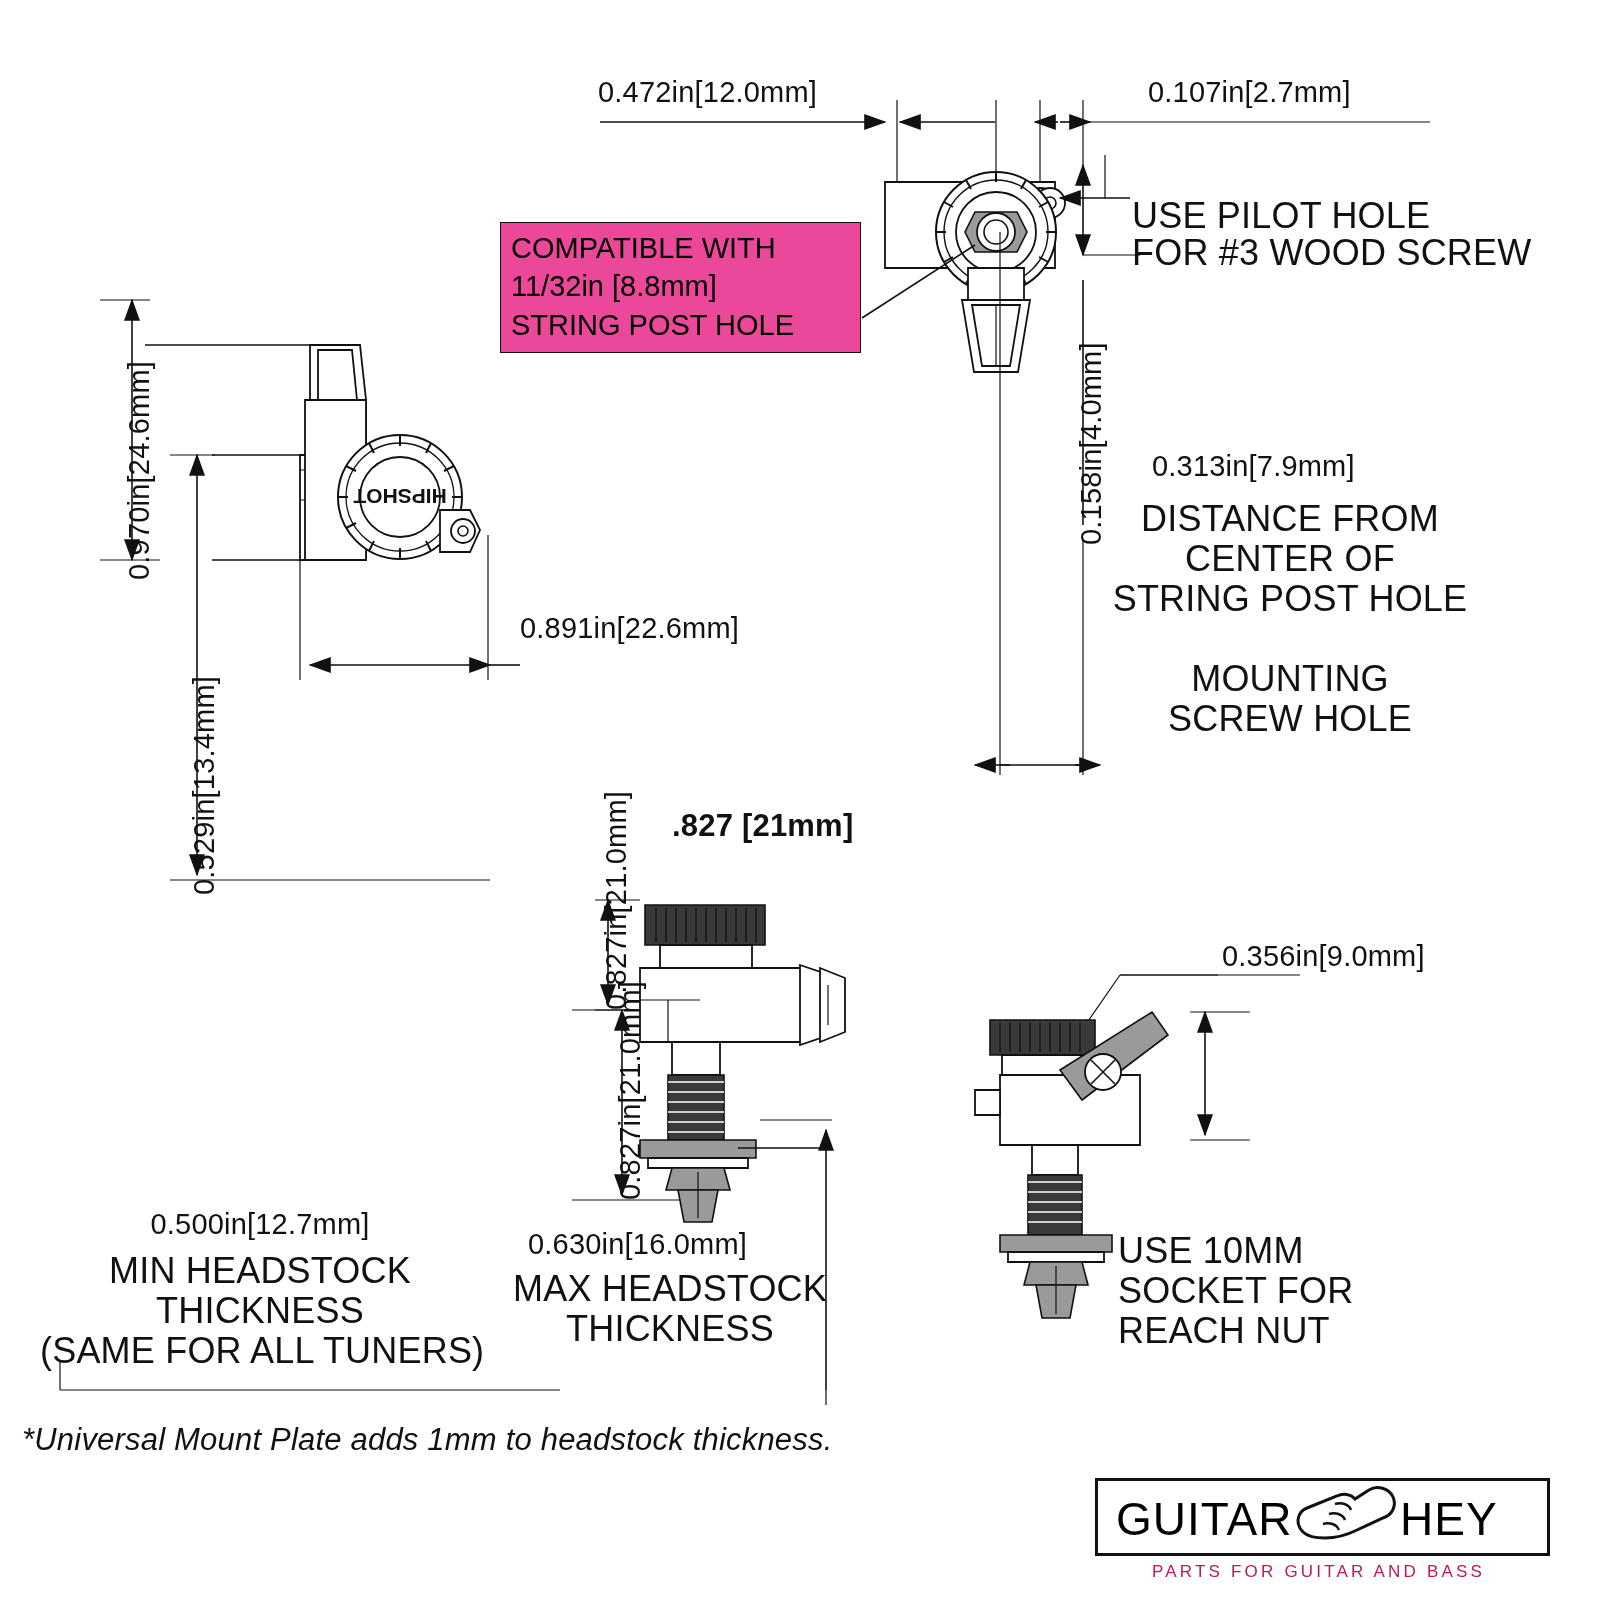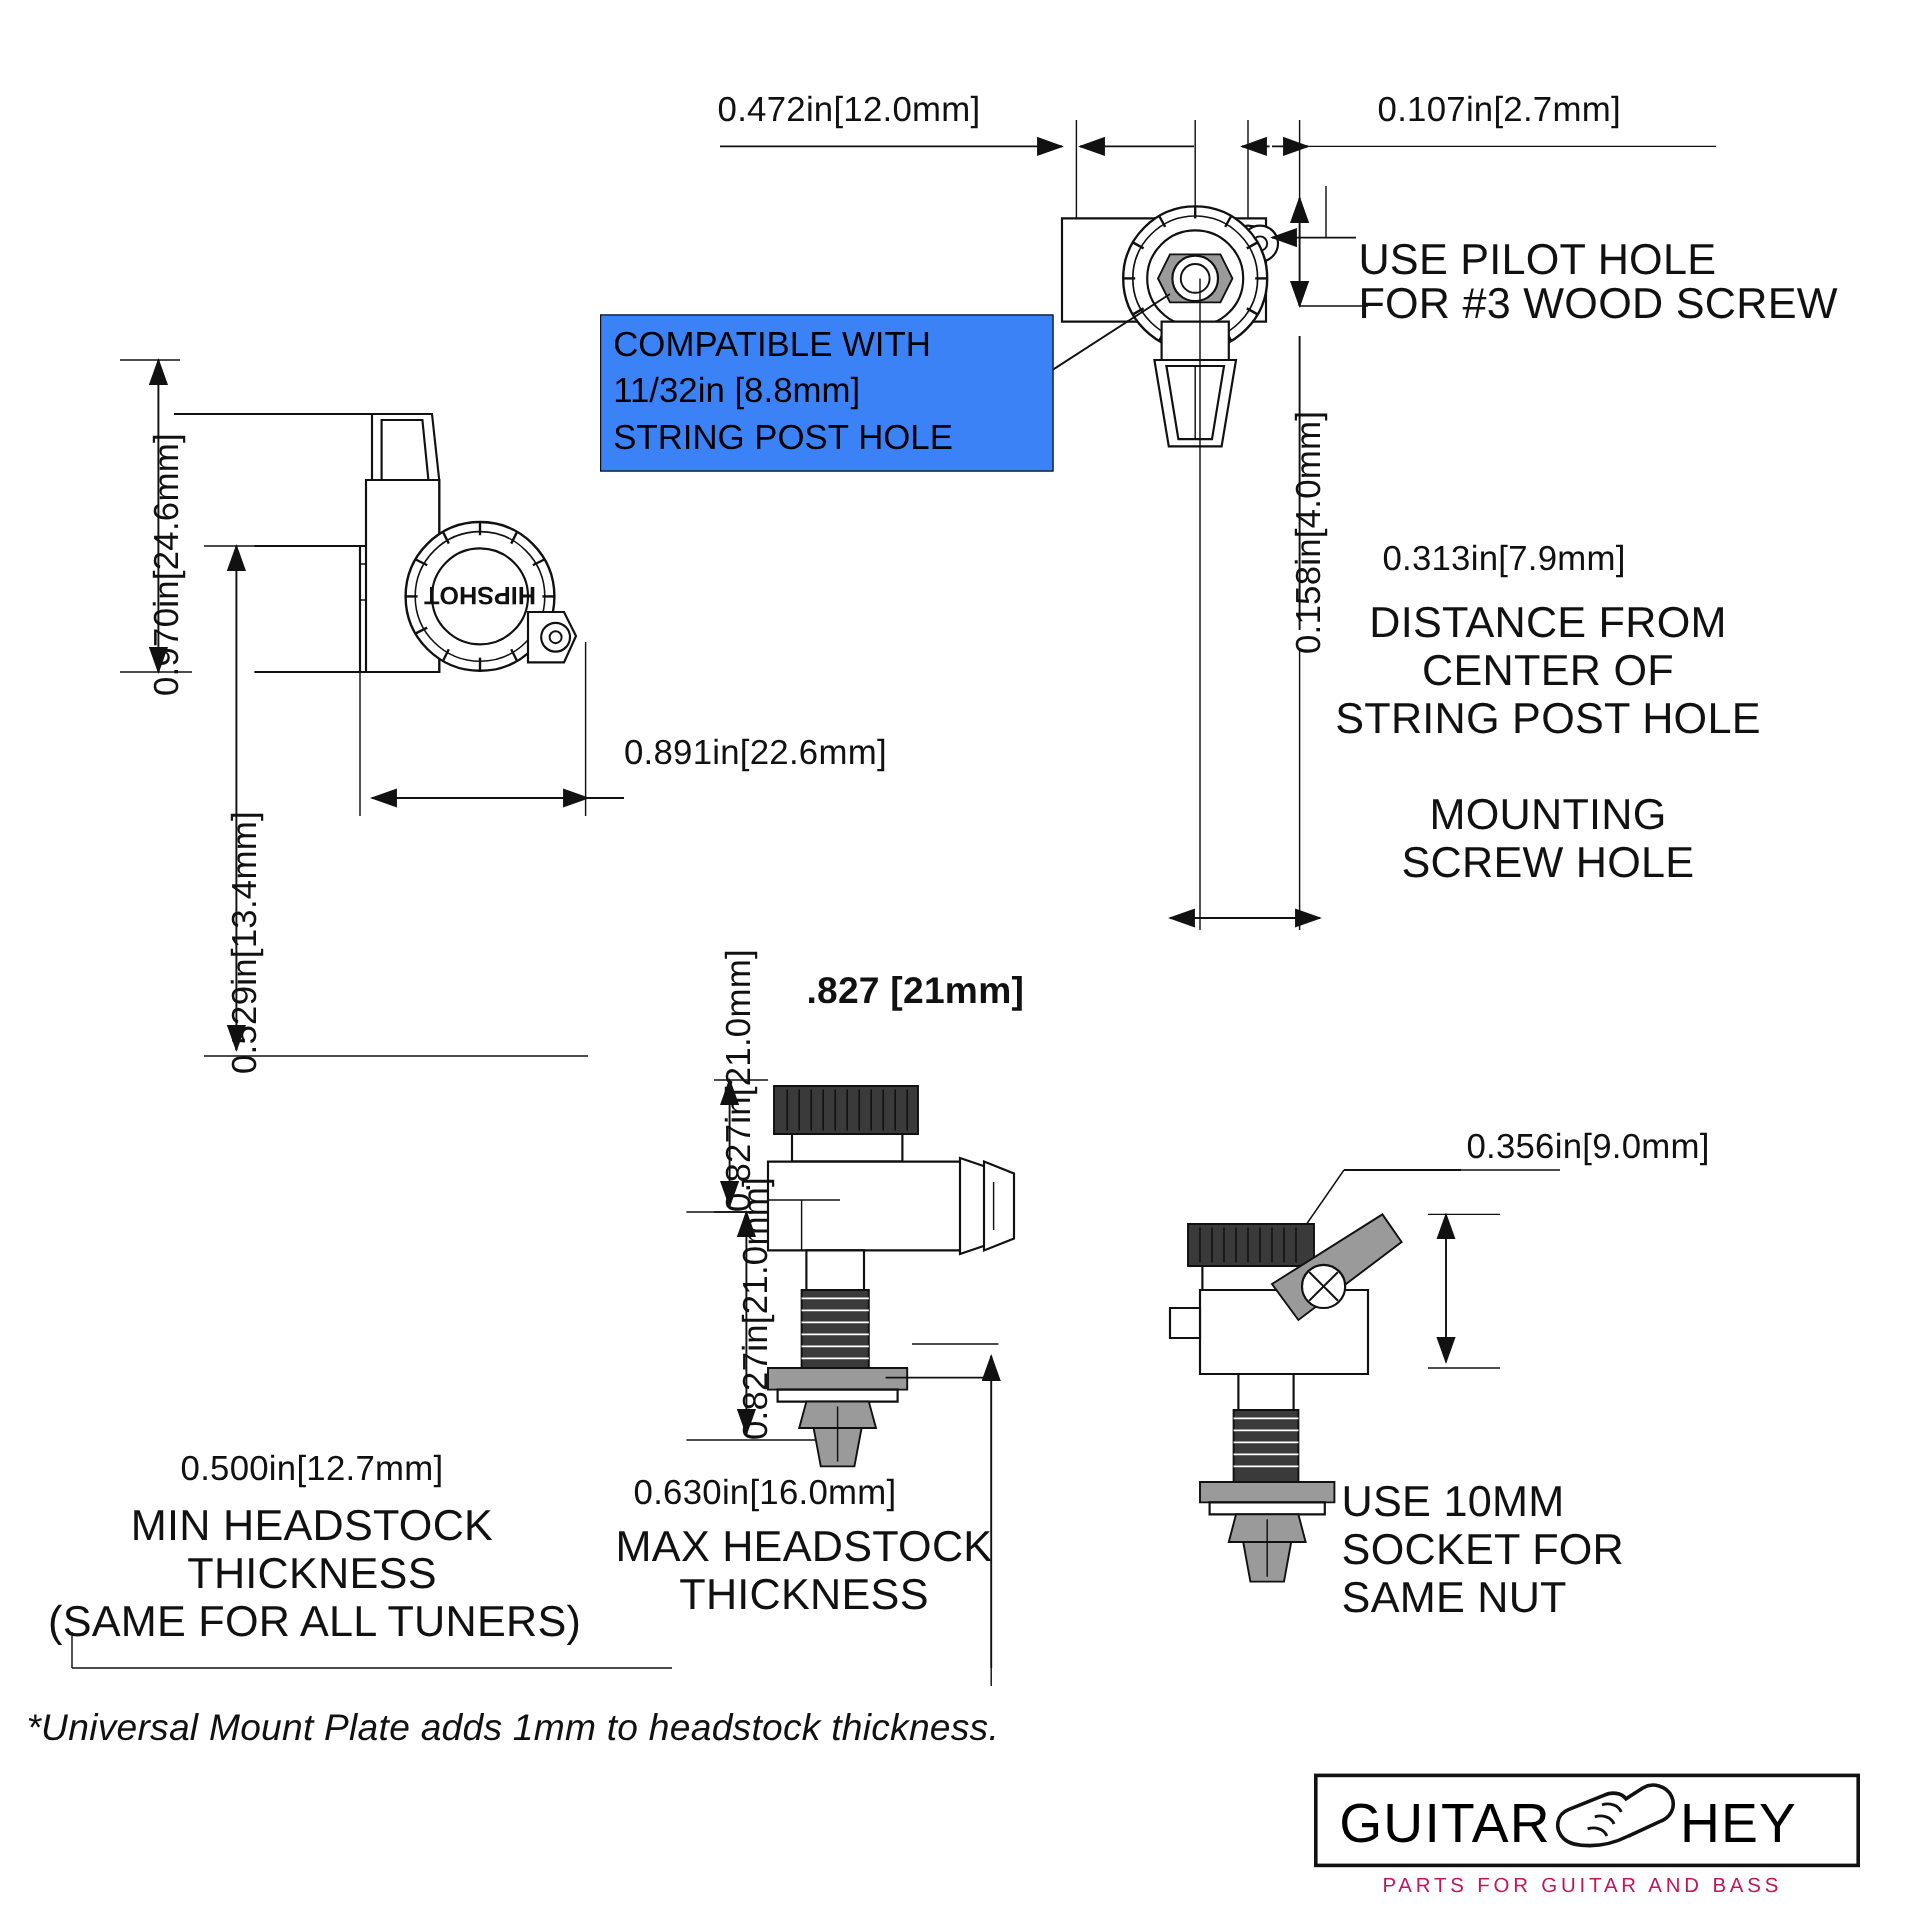--- a/index.html
+++ b/index.html
@@ -36,26 +36,25 @@
     letter-spacing: 0.2px;
   }
   .center { text-align: center; }
   .rot90 {
     transform-origin: 0 0;
     transform: rotate(-90deg);
   }
   .bold { font-weight: bold; }
   .italic { font-style: italic; }
   .hl {
-    background: #3b82f6;
-    padding: 6px 26px 8px 10px;
+    background: #ec4899;
+    padding: 6px 9px 8px 10px;
     border: 1.5px solid #111;
     font-size: 29px;
     line-height: 1.32;
-    margin-top: 40px;
   }
   svg { position: absolute; left: 0; top: 0; }
   .ln { stroke: #111; stroke-width: 1.6; fill: none; }
   .ln-thin { stroke: #111; stroke-width: 1.2; fill: none; }
   .part { stroke: #111; stroke-width: 1.8; fill: #ffffff; }
   .part-dk { stroke: #111; stroke-width: 1.6; fill: #3a3a3a; }
   .part-md { stroke: #111; stroke-width: 1.6; fill: #9a9a9a; }
   .logo-box {
     position: absolute;
     border: 3px solid #111;
@@ -328,21 +327,21 @@
 
   <div class="txt dim center" style="left:60px; top:1208px; width:400px;">0.500in[12.7mm]</div>
   <div class="txt note center" style="left:60px; top:1250px; width:400px;">MIN HEADSTOCK</div>
   <div class="txt note center" style="left:60px; top:1290px; width:400px;">THICKNESS</div>
   <div class="txt note center" style="left:40px; top:1330px; width:440px;">(SAME FOR ALL TUNERS)</div>
 
   <div class="txt dim" style="left:1222px; top:940px;">0.356in[9.0mm]</div>
 
   <div class="txt note" style="left:1118px; top:1230px;">USE 10MM</div>
   <div class="txt note" style="left:1118px; top:1270px;">SOCKET FOR</div>
-  <div class="txt note" style="left:1118px; top:1310px;">SAME NUT</div>
+  <div class="txt note" style="left:1118px; top:1310px;">REACH NUT</div>
 
   <div class="txt note italic" style="left:22px; top:1422px; font-size:31px;">*Universal Mount Plate adds 1mm to headstock thickness.</div>
 
   <div class="logo-box" style="left:1095px; top:1478px; width:455px; height:78px;"></div>
   <div class="logo-text" style="left:1116px; top:1492px;">GUITAR</div>
   <div class="logo-text" style="left:1400px; top:1492px;">HEY</div>
   <svg width="130" height="80" style="left:1285px; top:1478px; position:absolute;">
     <path d="M18,54 C10,46 12,34 22,30 L52,18 C58,15 66,16 70,21 L84,12 C92,7 104,10 108,19 C112,28 107,37 98,40 L72,52 C64,56 52,60 40,60 C30,60 23,59 18,54 Z" fill="#fff" stroke="#111" stroke-width="3"></path>
     <path d="M50,26 C56,24 64,26 66,32" fill="none" stroke="#111" stroke-width="2.4"></path>
     <path d="M44,36 C50,34 58,36 60,42" fill="none" stroke="#111" stroke-width="2.4"></path>

